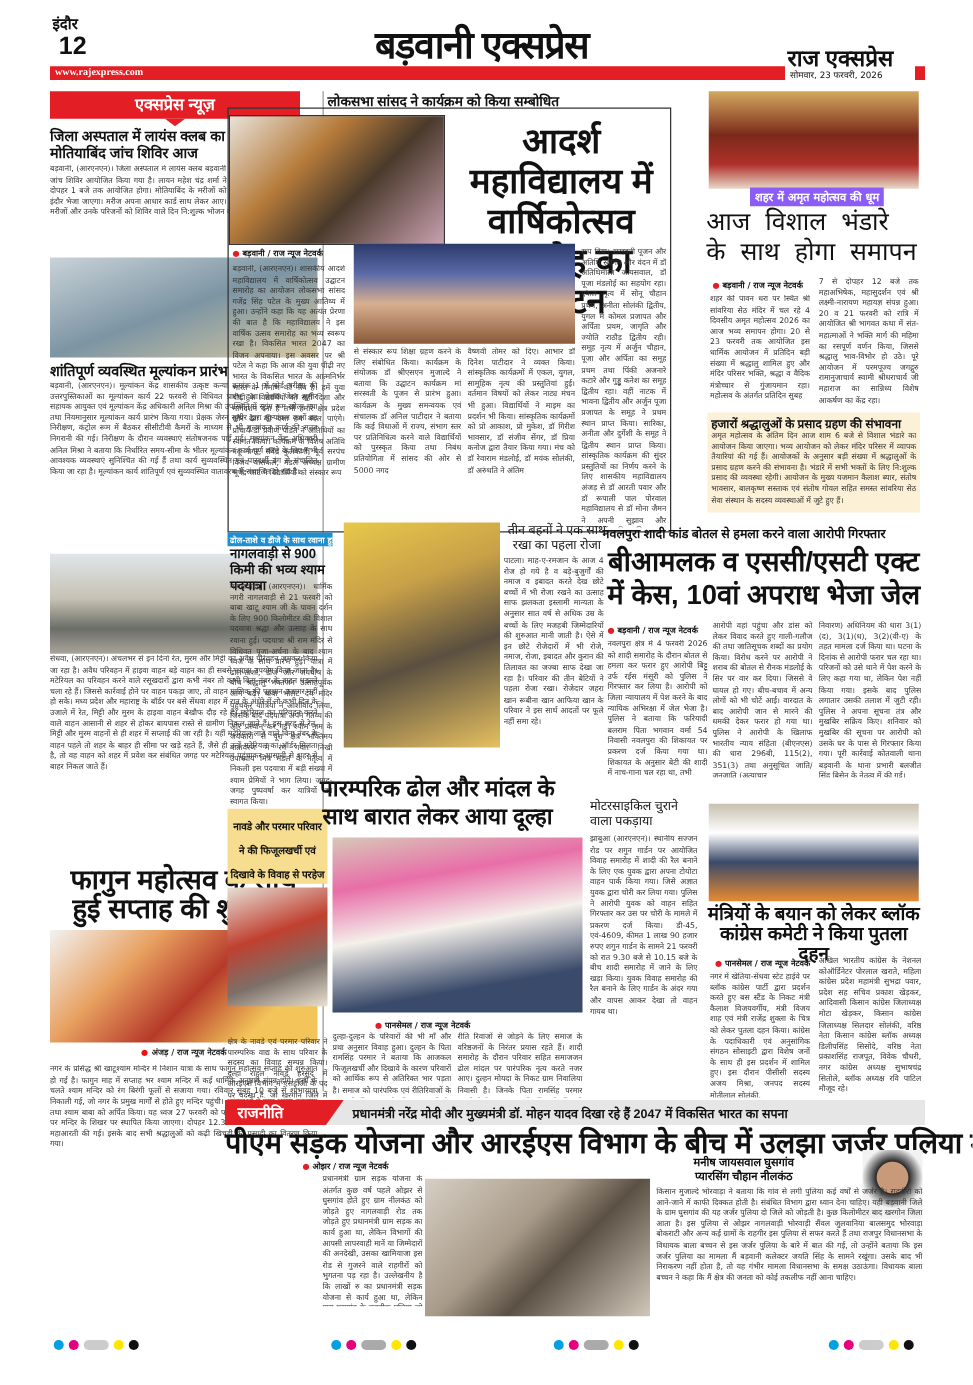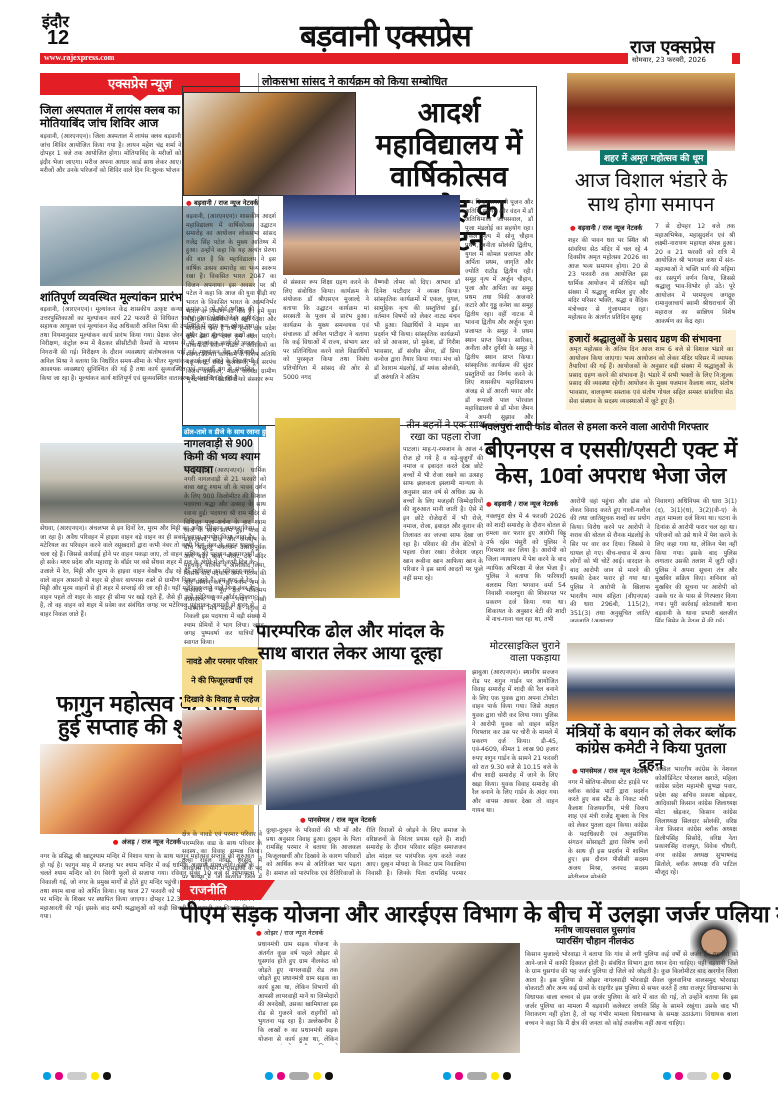--- a/index.html
+++ b/index.html
@@ -13,21 +13,21 @@
 .sub{font-family:"Liberation Sans",sans-serif;font-weight:bold;color:#111}
 .cmyk{display:flex;gap:4px;align-items:center}
 .cmyk span{display:inline-block;width:8px;height:8px;border-radius:50%}
 .cmyk .bar{width:20px;height:8px;border-radius:4px;background:#ccc}
 .vline{position:absolute;width:1px;background:#999}
 </style>
 </head>
 <body>
 
 <div class="abs" style="left:0;top:0;width:778px;height:75px">
-  <div class="abs" style="left:42px;top:10px;font-size:16px;font-weight:bold;font-family:Liberation Sans, sans-serif">इंदौर</div>
+  <div class="abs" style="left:42px;top:10px;font-size:12px;font-weight:bold;font-family:Liberation Sans, sans-serif">इंदौर</div>
   <div class="abs" style="left:47px;top:26px;font-size:20px;font-weight:bold;font-family:'Liberation Sans',sans-serif">12</div>
   <div class="abs" style="left:300px;top:14px;font-size:30px;font-weight:bold;font-family:'Liberation Sans',sans-serif;letter-spacing:-1px">बड़वानी एक्सप्रेस</div>
   <div class="abs" style="left:630px;top:34px;font-size:18px;font-weight:bold;font-family:'Liberation Sans',sans-serif">राज एक्सप्रेस</div>
   <div class="abs" style="left:40px;top:53px;width:588px;height:11px;background:#e31e24">
     <span style="color:#fff;font-size:8px;font-weight:bold;font-family:'Liberation Serif',serif;position:absolute;left:4px;top:0">www.rajexpress.com</span>
   </div>
   <div class="abs" style="left:632px;top:55px;font-size:7px;font-weight:normal">सोमवार, 23 फरवरी, 2026</div>
   <div class="abs" style="left:732px;top:53px;width:8px;height:11px;background:#e31e24"></div>
 </div>
 
@@ -57,72 +57,73 @@
 <div class="abs" style="left:186px;top:198px;width:80px;font-size:6.5px;font-weight:bold"><span style="color:#e31e24">●</span> <span>बड़वानी / राज न्यूज नेटवर्क</span></div>
 <div class="hl abs" style="left:358px;top:97px;width:182px;font-size:28px;line-height:32px">आदर्श महाविद्यालय में वार्षिकोत्सव समारोह का उद्घाटन</div>
 <div class="photo abs" style="left:283px;top:195px;width:177px;height:80px;background:linear-gradient(180deg,#2c3a6a,#5a6aa8 30%,#d8b090 60%,#8a5a3a)"></div>
 <div class="body-text abs" style="left:186px;top:212px;width:90px;height:210px">बड़वानी, (आरएनएन)। शासकीय आदर्श महाविद्यालय में वार्षिकोत्सव उद्घाटन समारोह का आयोजन लोकसभा सांसद गजेंद्र सिंह पटेल के मुख्य आतिथ्य में हुआ। उन्होंने कहा कि यह अत्यंत प्रेरणा की बात है कि महाविद्यालय ने इस वार्षिक उत्सव समारोह का भव्य स्वरूप रखा है। विकसित भारत 2047 का विजन अपनाया। इस अवसर पर श्री पटेल ने कहा कि आज की युवा पीढ़ी नए भारत के विकसित भारत के आत्मनिर्भर भारत के निर्माण की नींव है। हमें युवा पीढ़ी के विद्यार्थियों को सही दिशा और मार्गदर्शन देना है तभी हमारे क्षेत्र प्रदेश और देश की दशा हम बदल पाएंगे। प्राचार्य डॉ प्रवीण पंडित ने अतिथियों का स्वागत किया। कार्यक्रम के विशेष अतिथि नंदू नागर, रविंद्र कुलकर्णी, पूर्व सरपंच विजय वासकले, मंडल अध्यक्ष ग्रामीण भूपेंद्र जाट ने विद्यार्थियों को संस्कार रूप</div>
 <div class="body-text abs" style="left:283px;top:278px;width:86px;height:144px">से संस्कार रूप शिक्षा ग्रहण करने के लिए संबोधित किया। कार्यक्रम के संयोजक डॉ श्रीएसएन मुजाल्दे ने बताया कि उद्घाटन कार्यक्रम मां सरस्वती के पूजन से प्रारंभ हुआ। कार्यक्रम के मुख्य समन्वयक एवं संचालक डॉ अनिल पाटीदार ने बताया कि कई विधाओं में राज्य, संभाग स्तर पर प्रतिनिधित्व करने वाले विद्यार्थियों को पुरस्कृत किया तथा निबंध प्रतियोगिता में सांसद की ओर से 5000 नगद</div>
 <div class="body-text abs" style="left:374px;top:278px;width:86px;height:144px">वैष्णवी तोमर को दिए। आभार डॉ दिनेश पाटीदार ने व्यक्त किया। सांस्कृतिक कार्यक्रमों में एकल, युगल, सामूहिक नृत्य की प्रस्तुतियां हुई। वर्तमान विषयों को लेकर नाट्य मंचन भी हुआ। विद्यार्थियों ने माइम का प्रदर्शन भी किया। सांस्कृतिक कार्यक्रमों को प्रो आकाश, प्रो मुकेश, डॉ गिरीश भावसार, डॉ संजीव सेंगर, डॉ प्रिया कनोज द्वारा तैयार किया गया। मंच को डॉ रेवाराम मंडलोई, डॉ मयंक सोलंकी, डॉ अरुंधति ने अंतिम</div>
 <div class="body-text abs" style="left:465px;top:198px;width:68px;height:224px">रूप दिया। सरस्वती पूजन और अतिथि स्वागत और वंदन में डॉ अतिथिमाला जायसवाल, डॉ पूजा मंडलोई का सहयोग रहा। एकल नृत्य में सोनू चौहान प्रथम, अनीता सोलंकी द्वितीय, युगल में कोमल प्रजापत और अर्पिता प्रथम, जागृति और ज्योति राठौड़ द्वितीय रही। समूह नृत्य में अर्जुन चौहान, पूजा और अर्पिता का समूह प्रथम तथा पिंकी अजनारे कटारे और गुड्डू कनेश का समूह द्वितीय रहा। वहीं नाटक में भावना द्वितीय और अर्जुन पूजा प्रजापत के समूह ने प्रथम स्थान प्राप्त किया। सारिका, अनीता और दुर्गेशी के समूह ने द्वितीय स्थान प्राप्त किया। सांस्कृतिक कार्यक्रम की सुंदर प्रस्तुतियों का निर्णय करने के लिए शासकीय महाविद्यालय अंजड़ से डॉ आरती पवार और डॉ रूपाली पाल पोरवाल महाविद्यालय से डॉ मोना जैमन ने अपनी सुझाव और विद्यार्थियों की प्रतिभा का मूल्यांकन कर निर्णय दिया।</div>
 <div class="abs" style="left:182px;top:86px;width:355px;height:340px;border:1px solid #333;pointer-events:none"></div>
 
 <div class="photo abs" style="left:567px;top:73px;width:168px;height:78px;background:linear-gradient(180deg,#d4a860,#7a2a1a 45%,#b0302a 75%,#e8d8c8)"></div>
-<div class="abs" style="left:600px;top:150px;background:#0f766e;color:#fff;font-size:9px;font-weight:bold;padding:1px 4px">शहर में अमृत महोत्सव की धूम</div>
-<div class="abs" style="left:565px;top:168px;width:172px;font-size:20px;line-height:24px;text-align:center;font-family:Liberation Serif, serif;color:#111">आज विशाल भंडारे के साथ होगा समापन</div>
+<div class="abs" style="left:600px;top:150px;background:#8b5cf6;color:#fff;font-size:9px;font-weight:bold;padding:1px 4px">शहर में अमृत महोत्सव की धूम</div>
+<div class="abs" style="left:565px;top:168px;width:172px;font-size:20px;line-height:24px;text-align:left;font-family:Liberation Mono, monospace;color:#111">आज विशाल भंडारे के साथ होगा समापन</div>
 <div class="abs" style="left:570px;top:223px;font-size:6.5px;font-weight:bold"><span style="color:#e31e24">●</span> <span>बड़वानी / राज न्यूज नेटवर्क</span></div>
 <div class="body-text abs" style="left:568px;top:236px;width:80px;height:90px">शहर की पावन धरा पर स्थित श्री सांवरिया सेठ मंदिर में चल रहे 4 दिवसीय अमृत महोत्सव 2026 का आज भव्य समापन होगा। 20 से 23 फरवरी तक आयोजित इस धार्मिक आयोजन में प्रतिदिन बड़ी संख्या में श्रद्धालु शामिल हुए और मंदिर परिसर भक्ति, श्रद्धा व वैदिक मंत्रोच्चार से गुंजायमान रहा। महोत्सव के अंतर्गत प्रतिदिन सुबह</div>
 <div class="body-text abs" style="left:655px;top:222px;width:80px;height:104px">7 से दोपहर 12 बजे तक महाअभिषेक, महासुदर्शन एवं श्री लक्ष्मी-नारायण महायज्ञ संपन्न हुआ। 20 व 21 फरवरी को रात्रि में आयोजित श्री भागवत कथा में संत-महात्माओं ने भक्ति मार्ग की महिमा का रसपूर्ण वर्णन किया, जिससे श्रद्धालु भाव-विभोर हो उठे। पूरे आयोजन में परमपूज्य जगद्गुरु रामानुजाचार्य स्वामी श्रीधराचार्य जी महाराज का सान्निध्य विशेष आकर्षण का केंद्र रहा।</div>
 <div class="abs" style="left:566px;top:330px;width:170px;height:80px;background:#fcf0d6;padding:2px 3px">
   <div class="sub" style="font-size:9.5px">हजारों श्रद्धालुओं के प्रसाद ग्रहण की संभावना</div>
   <div class="body-text" style="height:62px">अमृत महोत्सव के अंतिम दिन आज शाम 6 बजे से विशाल भंडारे का आयोजन किया जाएगा। भव्य आयोजन को लेकर मंदिर परिसर में व्यापक तैयारियां की गई हैं। आयोजकों के अनुसार बड़ी संख्या में श्रद्धालुओं के प्रसाद ग्रहण करने की संभावना है। भंडारे में सभी भक्तों के लिए नि:शुल्क प्रसाद की व्यवस्था रहेगी। आयोजन के मुख्य यजमान कैलाश ब्यार, संतोष भावसार, बालकृष्ण सस्ताक एवं संतोष गोयल सहित समस्त सांवरिया सेठ सेवा संस्थान के सदस्य व्यवस्थाओं में जुटे हुए हैं।</div>
 </div>
 
 <div class="abs" style="left:182px;top:426px;width:84px;background:#1e90d0;color:#fff;font-size:6.5px;font-weight:bold;padding:1px 2px;white-space:nowrap;overflow:hidden">ढोल-ताशे व डीजे के साथ रवाना हुई</div>
 <div class="sub abs" style="left:184px;top:437px;width:84px;font-size:10.5px;line-height:13px">नागलवाड़ी से 900 किमी की भव्य श्याम पदयात्रा</div>
 <div class="body-text abs" style="left:184px;top:466px;width:82px;height:180px">नागलवाड़ी, (आरएनएन)। धार्मिक नगरी नागलवाड़ी से 21 फरवरी को बाबा खाटू श्याम जी के पावन दर्शन के लिए 900 किलोमीटर की विशाल पदयात्रा श्रद्धा और उत्साह के साथ रवाना हुई। पदयात्रा श्री राम मंदिर से विधिवत पूजा-अर्चना के बाद श्याम ध्वज के साथ प्रारंभ हुई। यात्रा में ढोल-ताशों, डीजे और जयघोष के बीच श्रद्धालु भक्तजन उत्साहपूर्वक आगे बढ़े। बाबा भीलट देव मंदिर पहुंचकर यात्रियों ने आशीर्वाद लिया, जिसके बाद पदयात्रा अपने गंतव्य की ओर प्रस्थान कर गई। श्याम नाम के जयकारों से पूरा क्षेत्र भक्तिमय वातावरण में रंग गया। निखी उपाध्याय मित्र मंडल के नेतृत्व में निकली इस पदयात्रा में बड़ी संख्या में श्याम प्रेमियों ने भाग लिया। जगह-जगह पुष्पवर्षा कर यात्रियों का स्वागत किया।</div>
 <div class="photo abs" style="left:275px;top:418px;width:125px;height:180px;background:linear-gradient(160deg,#e8c84a,#c8a048 30%,#5a5040 60%,#e6c060)"></div>
 
 <div class="sub abs" style="left:403px;top:419px;width:85px;font-size:10px;line-height:12px;text-align:center;font-weight:normal">तीन बहनों ने एक साथ रखा का पहला रोजा</div>
 <div class="body-text abs" style="left:403px;top:445px;width:80px;height:170px">पाटला। माह-ए-रमजान के आज 4 रोज हो गये है व बड़े-बुजुर्गों की नमाज व इबादत करते देख छोटे बच्चों में भी रोजा रखने का उत्साह साफ झलकता इस्लामी मान्यता के अनुसार सात वर्ष से अधिक उम्र के बच्चों के लिए मजहबी जिम्मेदारियों की शुरुआत मानी जाती है। ऐसे में इन छोटे रोजेदारों में भी रोजे, नमाज, रोजा, इबादत और कुरान की तिलावत का जज्बा साफ देखा जा रहा है। परिवार की तीन बेटियों ने पहला रोजा रखा। रोजेदार जहरा खान रूबीना खान आफिया खान के परिवार ने इस सार्थ आदतों पर फूले नहीं समा रहे।</div>
 
 <div class="sub abs" style="left:482px;top:419px;width:270px;font-size:10px;white-space:nowrap">नवलपुरा शादी कांड बोतल से हमला करने वाला आरोपी गिरफ्तार</div>
-<div class="hl abs" style="left:482px;top:437px;width:258px;font-size:22px;line-height:26px">बीएनएस व एससी/एसटी एक्ट में केस, 10वां अपराध भेजा जेल</div>
+<div class="hl abs" style="left:482px;top:437px;width:258px;font-size:22px;line-height:26px">बीआमलक व एससी/एसटी एक्ट में केस, 10वां अपराध भेजा जेल</div>
 <div class="abs" style="left:486px;top:499px;font-size:6.5px;font-weight:bold"><span style="color:#e31e24">●</span> <span>बड़वानी / राज न्यूज नेटवर्क</span></div>
 <div class="body-text abs" style="left:486px;top:512px;width:80px;height:110px">नवलपुरा क्षेत्र में 4 फरवरी 2026 को शादी समारोह के दौरान बोतल से हमला कर फरार हुए आरोपी बिट्टू उर्फ रईस मंसूरी को पुलिस ने गिरफ्तार कर लिया है। आरोपी को जिला न्यायालय में पेश करने के बाद न्यायिक अभिरक्षा में जेल भेजा है। पुलिस ने बताया कि फरियादी बलराम पिता भगवान वर्मा 54 निवासी नवलपुरा की शिकायत पर प्रकरण दर्ज किया गया था। शिकायत के अनुसार बेटी की शादी में नाच-गाना चल रहा था, तभी</div>
 <div class="body-text abs" style="left:570px;top:497px;width:80px;height:125px">आरोपी वहां पहुंचा और डांस को लेकर विवाद करते हुए गाली-गलौज की तथा जातिसूचक शब्दों का प्रयोग किया। विरोध करने पर आरोपी ने शराब की बोतल से रौनक मंडलोई के सिर पर वार कर दिया। जिससे वे घायल हो गए। बीच-बचाव में अन्य लोगों को भी चोटें आई। वारदात के बाद आरोपी जान से मारने की धमकी देकर फरार हो गया था। पुलिस ने आरोपी के खिलाफ भारतीय न्याय संहिता (बीएनएस) की धारा 296बी, 115(2), 351(3) तथा अनुसूचित जाति/जनजाति (अत्याचार</div>
 <div class="body-text abs" style="left:655px;top:497px;width:82px;height:125px">निवारण) अधिनियम की धारा 3(1)(द), 3(1)(ध), 3(2)(वी-ए) के तहत मामला दर्ज किया था। घटना के दिनांक से आरोपी फरार चल रहा था। परिजनों को उसे थाने में पेश करने के लिए कहा गया था, लेकिन पेश नहीं किया गया। इसके बाद पुलिस लगातार उसकी तलाश में जुटी रही। पुलिस ने अपना सूचना तंत्र और मुखबिर सक्रिय किए। शनिवार को मुखबिर की सूचना पर आरोपी को उसके घर के पास से गिरफ्तार किया गया। पूरी कार्रवाई कोतवाली थाना बड़वानी के थाना प्रभारी बलजीत सिंह बिसेन के नेतृत्व में की गई।</div>
 
 <div class="abs" style="left:182px;top:647px;width:80px;height:60px;background:#f7dd8f;padding:2px;text-align:center">
   <span style="font-size:8px;line-height:10px;font-weight:bold;font-family:'Liberation Sans',sans-serif">नावडे और परमार परिवार ने की फिजूलखर्ची एवं दिखावे के विवाह से परहेज करने की अपील</span>
 </div>
 <div class="hl abs" style="left:250px;top:620px;width:200px;font-size:18px;line-height:22px">पारम्परिक ढोल और मांदल के साथ बारात लेकर आया दूल्हा</div>
 <div class="photo abs" style="left:182px;top:710px;width:80px;height:95px;background:linear-gradient(160deg,#e6e0d6,#c04030 40%,#7c7068 70%,#e8e0d0)"></div>
 <div class="photo abs" style="left:266px;top:670px;width:200px;height:140px;background:linear-gradient(170deg,#d8c8b8,#e86ea8 25%,#f4f0ea 50%,#3a4a6a 80%)"></div>
 <div class="abs" style="left:300px;top:815px;font-size:6.5px;font-weight:bold"><span style="color:#e31e24">●</span> <span>पानसेमल / राज न्यूज नेटवर्क</span></div>
 <div class="body-text abs" style="left:182px;top:830px;width:80px;height:48px">क्षेत्र के नावडे एवं परमार परिवार ने पारम्परिक वाद्य के साथ परिवार के सदस्य का विवाह सम्पन्न किया। दूल्हा राहुल नावडे हरसूद में आरइएस विभाग में एसडीओ के पद पर पदस्थ है, जो खरगोन जिले में आरइएस विभाग में पदस्थ एसडीओ नेहा परमार के साथ रविवार को परिणय सूत्र में बंधे है।</div>
 <div class="body-text abs" style="left:266px;top:826px;width:95px;height:52px">दुल्हा-दुल्हन के परिवारों की भी माँ और प्रथा अनुसार विवाह हुआ। दुल्हन के पिता रामसिंह परमार ने बताया कि आजकल फिजूलखर्ची और दिखावे के कारण परिवारों को आर्थिक रूप से अतिरिक्त भार पड़ता है। समाज को पारंपरिक एवं रीतिरिवाजों के साथ ही विवाह करने की सलाह दी है। पानसेमल बहुपुरा मोहल्ला निवासी उत्तम सोलंकी ने बताया कि युवाओं को</div>
 <div class="body-text abs" style="left:366px;top:826px;width:100px;height:52px">रीति रिवाजों से जोड़ने के लिए समाज के वरिष्ठजनों के निरंतर प्रयास रहते हैं। शादी समारोह के दौरान परिवार सहित समाजजन ढोल मांदल पर पारंपरिक नृत्य करते नजर आए। दुल्हन मोयदा के निकट ग्राम निवालिया निवासी है। जिनके पिता रामसिंह परमार एसडीओ है तथा दूल्हा दीवानिया के निवासी है। इनके पिता लोकसिंह चौधरी जावडे पेशे से किसान है।</div>
 
-<div class="sub abs" style="left:472px;top:640px;width:88px;font-size:10px;line-height:12px;text-align:right;font-weight:normal">मोटरसाइकिल चुराने वाला पकड़ाया</div>
+<div class="sub abs" style="left:472px;top:640px;width:88px;font-size:10px;line-height:12px;text-align:left;font-weight:normal">मोटरसाइकिल चुराने वाला पकड़ाया</div>
 <div class="body-text abs" style="left:472px;top:668px;width:86px;height:210px">झाबुआ (आरएनएन)। स्थानीय सज्जन रोड पर शगुन गार्डन पर आयोजित विवाह समारोह में शादी की रैल बनाने के लिए एक युवक द्वारा अपना टोयोटा वाहन पार्क किया गया। जिसे अज्ञात युवक द्वारा चोरी कर लिया गया। पुलिस ने आरोपी युवक को वाहन सहित गिरफ्तार कर उस पर चोरी के मामले में प्रकरण दर्ज किया। डी-45, एवं-4609, कीमत 1 लाख 90 हजार रुपए शगुन गार्डन के सामने 21 फरवरी को रात 9.30 बजे से 10.15 बजे के बीच शादी समारोह में जाने के लिए खड़ा किया। युवक विवाह समारोह की रैल बनाने के लिए गार्डन के अंदर गया और वापस आकर देखा तो वाहन गायब था।</div>
 
 <div class="photo abs" style="left:567px;top:643px;width:168px;height:78px;background:linear-gradient(180deg,#c8c0b0,#fff 30%,#3a4a6a 60%,#e88a30)"></div>
 <div class="hl abs" style="left:565px;top:724px;width:172px;font-size:15px;line-height:16px">मंत्रियों के बयान को लेकर ब्लॉक कांग्रेस कमेटी ने किया पुतला दहन</div>
 <div class="abs" style="left:572px;top:766px;font-size:6.5px;font-weight:bold"><span style="color:#e31e24">●</span> <span>पानसेमल / राज न्यूज नेटवर्क</span></div>
 <div class="body-text abs" style="left:568px;top:778px;width:80px;height:100px">नगर में खेतिया-सेंधवा स्टेट हाईवे पर ब्लॉक कांग्रेस पार्टी द्वारा प्रदर्शन करते हुए बस स्टैंड के निकट मंत्री कैलाश विजयवर्गीय, मंत्री विजय शाह एवं मंत्री राजेंद्र शुक्ला के चित्र को लेकर पुतला दहन किया। कांग्रेस के पदाधिकारी एवं अनुसांगिक संगठन सोसाइटी द्वारा विशेष जनों के साथ ही इस प्रदर्शन में शामिल हुए। इस दौरान पीसीसी सदस्य अजय मिश्रा, जनपद सदस्य मोतीलाल सोलंकी,</div>
 <div class="body-text abs" style="left:655px;top:765px;width:82px;height:113px">अखिल भारतीय कांग्रेस के नेशनल कोऑर्डिनेटर पोरलाल खराते, महिला कांग्रेस प्रदेश महामंत्री सुभद्रा पवार, प्रदेश सह सचिव प्रकाश खेड़कर, आदिवासी किसान कांग्रेस जिलाध्यक्ष मोटा खेड़कर, किसान कांग्रेस जिलाध्यक्ष सिलदार सोलंकी, वरिष्ठ नेता किसान कांग्रेस ब्लॉक अध्यक्ष डिलीपसिंह सिसोदे, वरिष्ठ नेता प्रकाशसिंह राजपूत, विवेक चौधरी, नगर कांग्रेस अध्यक्ष सुभाषचंद्र सितोले, ब्लॉक अध्यक्ष रवि पाटिल मौजूद रहे।</div>
 
 <div class="abs" style="left:180px;top:880px;width:560px;height:20px;background:#e6e6e6">
   <div style="position:absolute;left:0;top:0;width:95px;height:20px;background:#e31e24;clip-path:polygon(0 0,100% 0,85% 100%,0 100%);color:#fff;font-size:12px;font-weight:bold;font-family:'Liberation Sans',sans-serif;line-height:20px;padding-left:10px">
     <span>राजनीति</span>
   </div>
+  <div style="position:absolute;left:102px;top:3px;font-size:10px;font-weight:bold;font-family:'Liberation Sans',sans-serif;white-space:nowrap">प्रधानमंत्री नरेंद्र मोदी और मुख्यमंत्री डॉ. मोहन यादव दिखा रहे हैं 2047 में विकसित भारत का सपना</div>
 </div>
 <div class="hl abs" style="left:180px;top:902px;width:560px;font-size:23px;white-space:nowrap">पीएम सड़क योजना और आरईएस विभाग के बीच में उलझा जर्जर पुलिया मामला</div>
-<div class="abs" style="left:256px;top:928px;font-size:6.5px;font-weight:normal"><span style="color:#e31e24">●</span> <span>ओझर / राज न्यूज नेटवर्क</span></div>
+<div class="abs" style="left:242px;top:928px;font-size:6.5px;font-weight:bold"><span style="color:#e31e24">●</span> <span>ओझर / राज न्यूज नेटवर्क</span></div>
 <div class="body-text abs" style="left:258px;top:940px;width:80px;height:105px">प्रधानमंत्री ग्राम सड़क योजना के अंतर्गत कुछ वर्ष पहले ओझर से घुसगांव होते हुए ग्राम नीलकंठ को जोड़ते हुए नागलवाड़ी रोड तक जोड़ते हुए प्रधानमंत्री ग्राम सड़क का कार्य हुआ था, लेकिन विभागों की आपसी लापरवाही मानें या जिम्मेदारों की अनदेखी, उसका खामियाजा इस रोड से गुजरने वाले राहगीरों को भुगतना पड़ रहा है। उल्लेखनीय है कि लाखों रु का प्रधानमंत्री सड़क योजना से कार्य हुआ था, लेकिन ग्राम घुसगांव के नजदीक पुलिया जो कि वर्षों पहले उसका निर्माण हुआ था। वह पुलिया जर्जर स्थिति में होने के बाद भी नया निर्माण नहीं होना समझ से परे है।</div>
 <div class="photo abs" style="left:340px;top:943px;width:180px;height:110px;background:linear-gradient(135deg,#d6cfc4,#a89a88 40%,#5a5044 60%,#d2c8ba)"></div>
 <div class="sub abs" style="left:525px;top:925px;width:140px;font-size:9px;line-height:11px;text-align:center;white-space:pre-line">मनीष जायसवाल घुसगांव
 प्यारसिंग चौहान नीलकंठ</div>
 <div class="abs" style="left:690px;top:920px;width:48px;height:55px;background:radial-gradient(circle at 50% 40%,#c89a7a 30%,#2a2a2a 32%,#f2f2f2 60%)"></div>
 <div class="body-text abs" style="left:525px;top:950px;width:213px;height:95px">किसान मुजाल्दे भोरवाड़ा ने बताया कि गांव से लगी पुलिया कई वर्षों से जर्जर है। राहगीरों को आने-जाने में काफी दिक्कत होती है। संबंधित विभाग द्वारा ध्यान देना चाहिए। यही बड़वानी जिले के ग्राम घुसगांव की यह जर्जर पुलिया दो जिले को जोड़ती है। कुछ किलोमीटर बाद खरगोन जिला आता है। इस पुलिया से ओझर नागलवाड़ी भोरवाड़ी सैंवल जुलवानिया बालसमुद भोरवाड़ा बोकराटी और अन्य कई ग्रामों के राहगीर इस पुलिया से सफर करते हैं तथा राजपुर विधानसभा के विधायक बाला बच्चन से इस जर्जर पुलिया के बारे में बात की गई, तो उन्होंने बताया कि इस जर्जर पुलिया का मामला मैं बड़वानी कलेक्टर जयति सिंह के सामने रखूंगा। उसके बाद भी निराकरण नहीं होता है, तो यह गंभीर मामला विधानसभा के समक्ष उठाऊंगा। विधायक बाला बच्चन ने कहा कि मैं क्षेत्र की जनता को कोई तकलीफ नहीं आना चाहिए।</div>
 
 <div class="abs cmyk" style="left:43px;top:1072px">
   <span style="background:#00a0e3"></span>
     <span style="background:#e6007e"></span>

